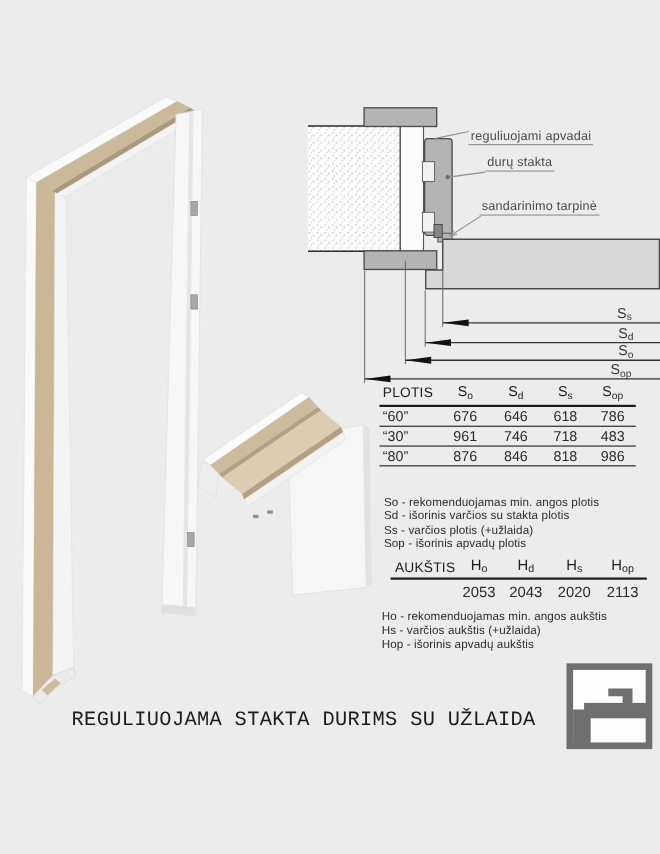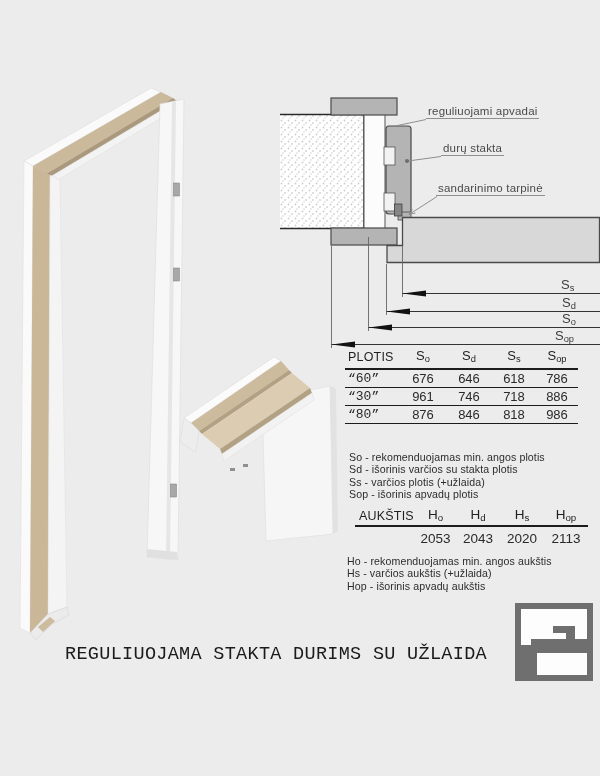--- a/index.html
+++ b/index.html
@@ -20,21 +20,21 @@
   }
   .sub{font-size:.72em;vertical-align:-.25em;}
   
   .wtable{position:absolute;left:345px;top:348px;width:233px;}
   .trow{display:grid;grid-template-columns:55px 46px 46px 44px 42px;align-items:end;}
   .thead{height:20px;border-bottom:2px solid #1c1c1c;font-size:13px;color:#1f1f1f;}
   .thead .c{text-align:center;padding-bottom:20px;}
   .thead .c0{text-align:left;padding-left:3px;font-size:12.5px;letter-spacing:.2px;}
   .tbody-row{height:17px;border-bottom:1.7px solid #1c1c1c;font-size:13px;color:#2a2a2a;}
   .tbody-row .c{text-align:center;padding-bottom:1px;}
-  .tbody-row .c0{text-align:left;padding-left:3px;font-family:Liberation Mono, monospace;}
+  .tbody-row .c0{text-align:left;padding-left:3px;}
   
   .legend{position:absolute;font-size:10.6px;line-height:12.4px;color:#2c2c2c;letter-spacing:.1px;white-space:nowrap;}
   
   .htable{position:absolute;left:355px;top:505px;width:233px;}
   .hhead{display:grid;grid-template-columns:60px 41px 44px 44px 44px;align-items:end;height:20px;border-bottom:2px solid #1c1c1c;font-size:13.5px;color:#1f1f1f;}
   .hhead .c{text-align:center;padding-bottom:2px;}
   .hhead .c0{text-align:left;padding-left:4px;font-size:12.5px;letter-spacing:.2px;}
   .hvals{display:grid;grid-template-columns:60px 41px 44px 44px 44px;height:20px;font-size:13.5px;color:#2a2a2a;padding-top:4px;}
   .hvals .c{text-align:center;}
   
@@ -148,21 +148,21 @@
     </g>
 
     <g>
       <rect x="518" y="606" width="72" height="72" fill="#fdfdfd" stroke="#6f6f6f" stroke-width="6"></rect>
       <rect x="521" y="645" width="16" height="33" fill="#6f6f6f"></rect>
       <rect x="531" y="639" width="59" height="14" fill="#6f6f6f"></rect>
       <polygon points="553,626 575,626 575,639 566,639 566,633 553,633" fill="#6f6f6f"></polygon>
     </g>
   </svg>
 
-  <span class="callout" style="left:426px;top:105px">reguliuojami apvadai</span>
+  <span class="callout" style="left:426px;top:118px">reguliuojami apvadai</span>
   <span class="callout" style="left:441px;top:142px">durų stakta</span>
   <span class="callout" style="left:436px;top:182px">sandarinimo tarpinė</span>
 
   <span class="dimlabel" style="left:561px;top:277px"><span>S</span><span class="sub">s</span></span>
   <span class="dimlabel" style="left:562px;top:295px"><span>S</span><span class="sub">d</span></span>
   <span class="dimlabel" style="left:562px;top:311px"><span>S</span><span class="sub">o</span></span>
   <span class="dimlabel" style="left:555px;top:328px"><span>S</span><span class="sub">op</span></span>
 
   <div class="wtable">
     <div class="trow thead">
@@ -177,21 +177,21 @@
       <div class="c">676</div>
       <div class="c">646</div>
       <div class="c">618</div>
       <div class="c">786</div>
     </div>
     <div class="trow tbody-row">
       <div class="c c0">“30”</div>
       <div class="c">961</div>
       <div class="c">746</div>
       <div class="c">718</div>
-      <div class="c">886</div>
+      <div class="c">483</div>
     </div>
     <div class="trow tbody-row">
       <div class="c c0">“80”</div>
       <div class="c">876</div>
       <div class="c">846</div>
       <div class="c">818</div>
       <div class="c">986</div>
     </div>
   </div>
 

